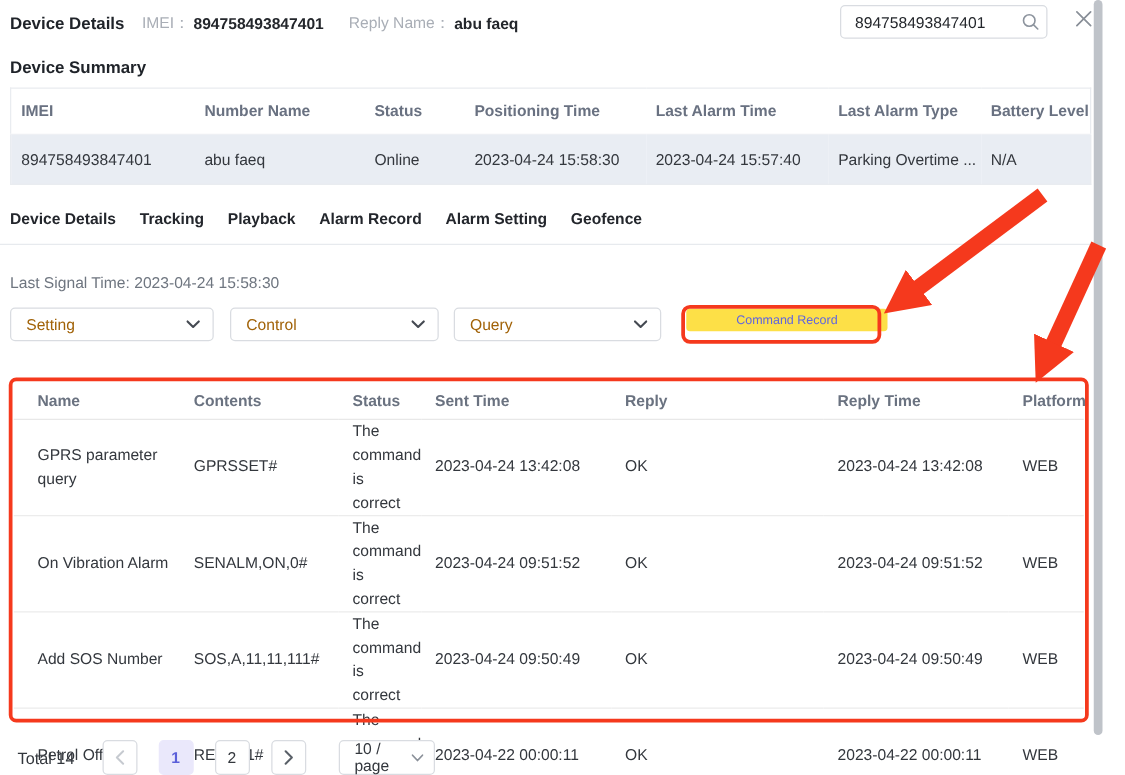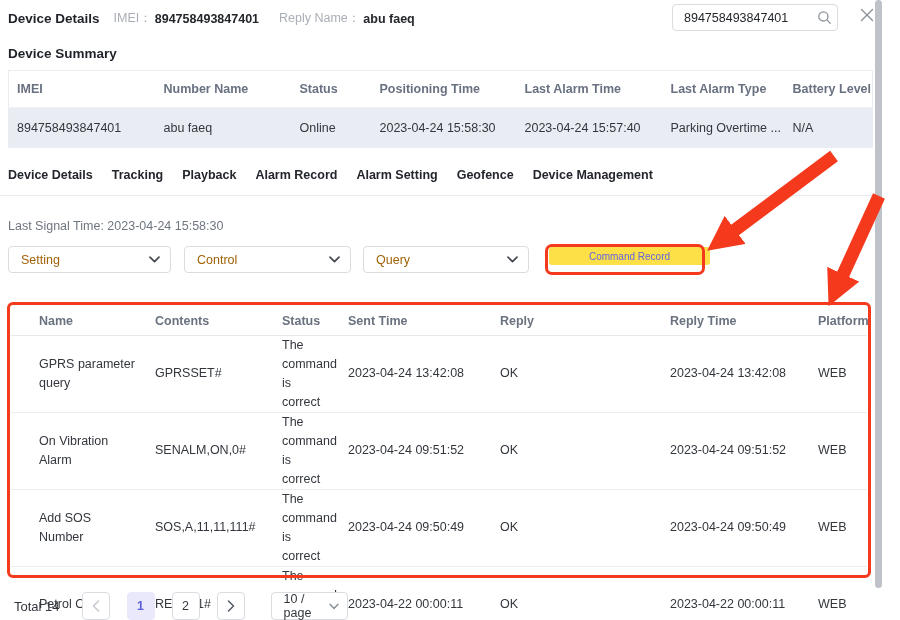--- a/index.html
+++ b/index.html
@@ -78,21 +78,21 @@
   .record-wrap { position: absolute; left: 11px; top: 307px; width: 856px; height: 264px; background: #fff; }
   .cmd-table { width: 856px; border-collapse: collapse; table-layout: fixed; }
   .cmd-table th {
     height: 28px; text-align: left; padding-left: 11px; font-weight: 600; color: #6a7280;
     border-bottom: 1px solid #e8e8e8; white-space: nowrap; overflow: visible; font-size: 12.5px;
   }
   .cmd-table td {
     height: 59px; padding: 0 6px 0 11px; vertical-align: middle; line-height: 19px;
     border-bottom: 1px solid #ececec; color: #33373d; background: #fff;
   }
-  .cmd-table th.col-name, .cmd-table td.col-name { padding-left: 28px; }
+  .cmd-table th.col-name, .cmd-table td.col-name { padding-left: 19px; }
   .cmd-table tr:last-child td { border-bottom: none; }
   .cmd-table td.nowrap, .cmd-table th.nowrap { white-space: nowrap; }
 
   
   .anno-box-btn {
     position: absolute; left: 545px; top: 244px; width: 160px; height: 31px;
     border: 3px solid #f5391d; border-radius: 7px; z-index: 15; pointer-events: none;
   }
   .anno-box-table {
     position: absolute; left: 7px; top: 302px; width: 864px; height: 276px;
@@ -185,21 +185,20 @@
   </tbody>
 </table>
 
 <div class="tabs">
   <div class="tab">Device Details</div>
   <div class="tab">Tracking</div>
   <div class="tab">Playback</div>
   <div class="tab">Alarm Record</div>
   <div class="tab">Alarm Setting</div>
   <div class="tab">Geofence</div>
-  <div class="tab">Device Management</div>
 </div>
 <div class="tabs-divider"></div>
 
 <div class="last-signal">Last Signal Time: 2023-04-24 15:58:30</div>
 
 <div class="select s1">
   <span>Setting</span>
   <span>
       <svg class="icon-svg" width="11" height="7" viewBox="0 0 11 7">
         <polyline points="1,1.2 5.5,5.6 10,1.2" fill="none" stroke="#454a52" stroke-width="1.7" stroke-linecap="round" stroke-linejoin="round"></polyline>

